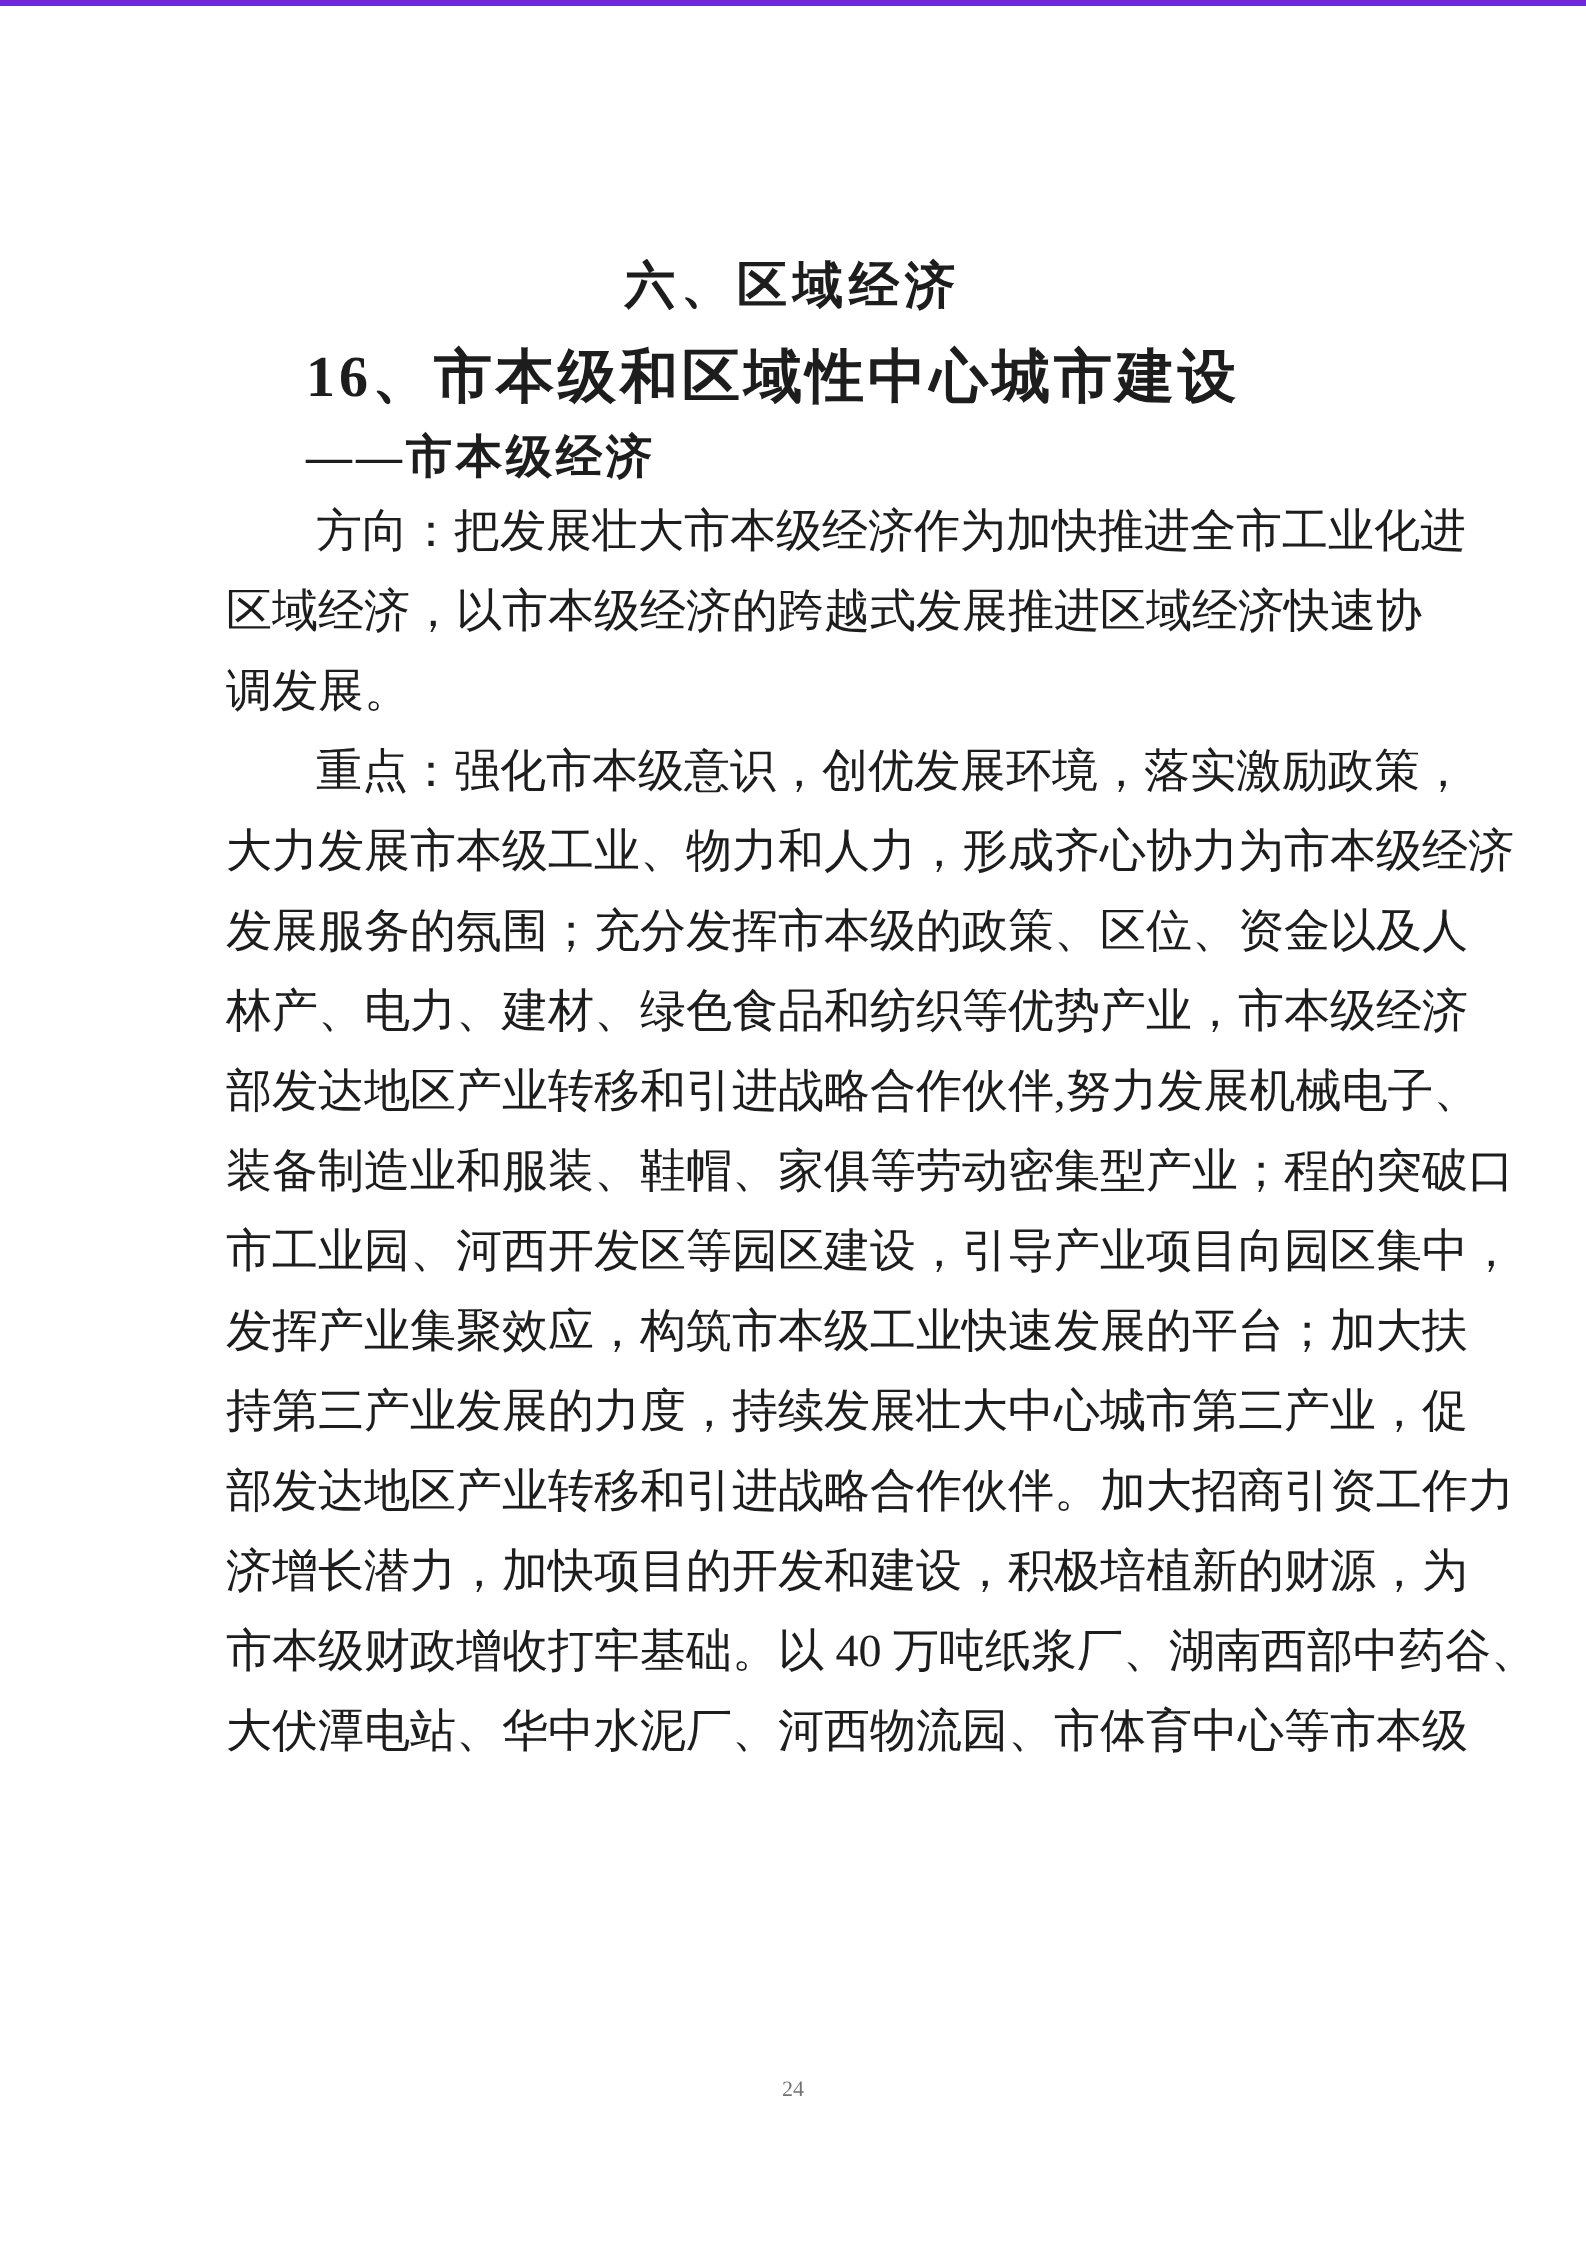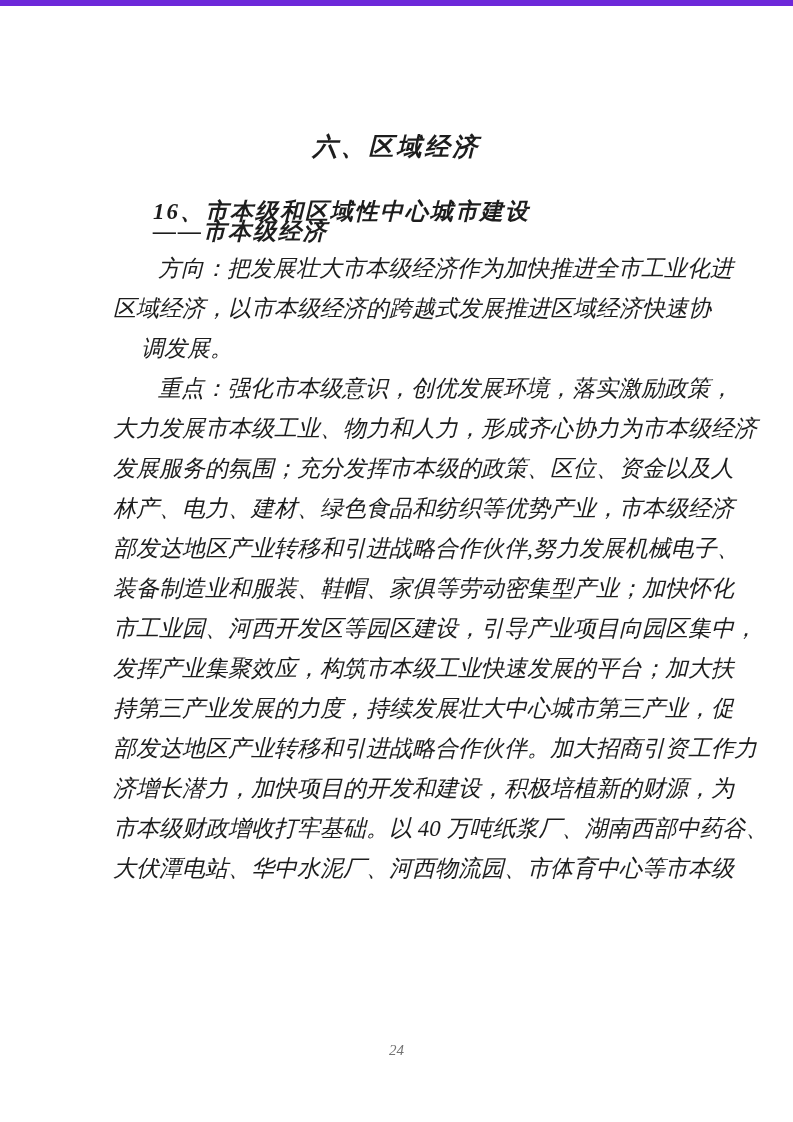--- a/index.html
+++ b/index.html
@@ -6,48 +6,46 @@
     margin: 0;
     padding: 0;
     background: #9a9a9a;
   }
   .page {
     position: relative;
     width: 793px;
     height: 1122px;
     margin: 0 auto;
     background: #ffffff;
-    border-top: 6px solid #6d28d9;
+    border-top: 3px solid #6d28d9;
     box-sizing: border-box;
     font-family: "Liberation Serif", "DejaVu Serif", serif;
     color: #1d1d1d;
     overflow: hidden;
-    font-style: italic;
   }
   .section-title {
     position: absolute;
     top: 122px;
     left: 0;
     width: 100%;
     text-align: center;
     font-family: "Liberation Sans", "DejaVu Sans", sans-serif;
     font-size: 25px;
     font-weight: bold;
     letter-spacing: 3px;
     line-height: 36px;
   }
   .item-heading {
     position: absolute;
     top: 168px;
     left: 153px;
-    font-size: 23px;
+    font-size: 29px;
     font-weight: bold;
     letter-spacing: 2px;
     line-height: 36px;
-    margin-top: 20px;
   }
   .sub-heading {
     position: absolute;
     top: 208px;
     left: 153px;
     font-size: 23px;
     font-weight: bold;
     letter-spacing: 2px;
     line-height: 36px;
   }
@@ -66,29 +64,28 @@
     text-justify: inter-character;
     white-space: nowrap;
     overflow: visible;
   }
   .body-line.indent {
     text-indent: 45px;
   }
   .body-line.para-end {
     text-align: left;
     text-align-last: left;
-    margin-left: 28px;
   }
   .page-number {
     position: absolute;
     top: 1036px;
     left: 0;
     width: 100%;
     text-align: center;
-    font-size: 15px;
+    font-size: 11px;
     color: #737373;
   }
 </style>
 </head>
 <body>
 
 <div class="page">
 
   <div class="section-title">六、区域经济</div>
 
@@ -98,21 +95,21 @@
 
   <div class="body-block">
     <div class="body-line indent">方向：把发展壮大市本级经济作为加快推进全市工业化进</div>
     <div class="body-line">区域经济，以市本级经济的跨越式发展推进区域经济快速协</div>
     <div class="body-line para-end">调发展。</div>
     <div class="body-line indent">重点：强化市本级意识，创优发展环境，落实激励政策，</div>
     <div class="body-line">大力发展市本级工业、物力和人力，形成齐心协力为市本级经济</div>
     <div class="body-line">发展服务的氛围；充分发挥市本级的政策、区位、资金以及人</div>
     <div class="body-line">林产、电力、建材、绿色食品和纺织等优势产业，市本级经济</div>
     <div class="body-line">部发达地区产业转移和引进战略合作伙伴,努力发展机械电子、</div>
-    <div class="body-line">装备制造业和服装、鞋帽、家俱等劳动密集型产业；加快怀化</div>
+    <div class="body-line">装备制造业和服装、鞋帽、家俱等劳动密集型产业；程的突破口</div>
     <div class="body-line">市工业园、河西开发区等园区建设，引导产业项目向园区集中，</div>
     <div class="body-line">发挥产业集聚效应，构筑市本级工业快速发展的平台；加大扶</div>
     <div class="body-line">持第三产业发展的力度，持续发展壮大中心城市第三产业，促</div>
     <div class="body-line">部发达地区产业转移和引进战略合作伙伴。加大招商引资工作力</div>
     <div class="body-line">济增长潜力，加快项目的开发和建设，积极培植新的财源，为</div>
     <div class="body-line">市本级财政增收打牢基础。以 40 万吨纸浆厂、湖南西部中药谷、</div>
     <div class="body-line">大伏潭电站、华中水泥厂、河西物流园、市体育中心等市本级</div>
   </div>
 
   <div class="page-number">24</div>

